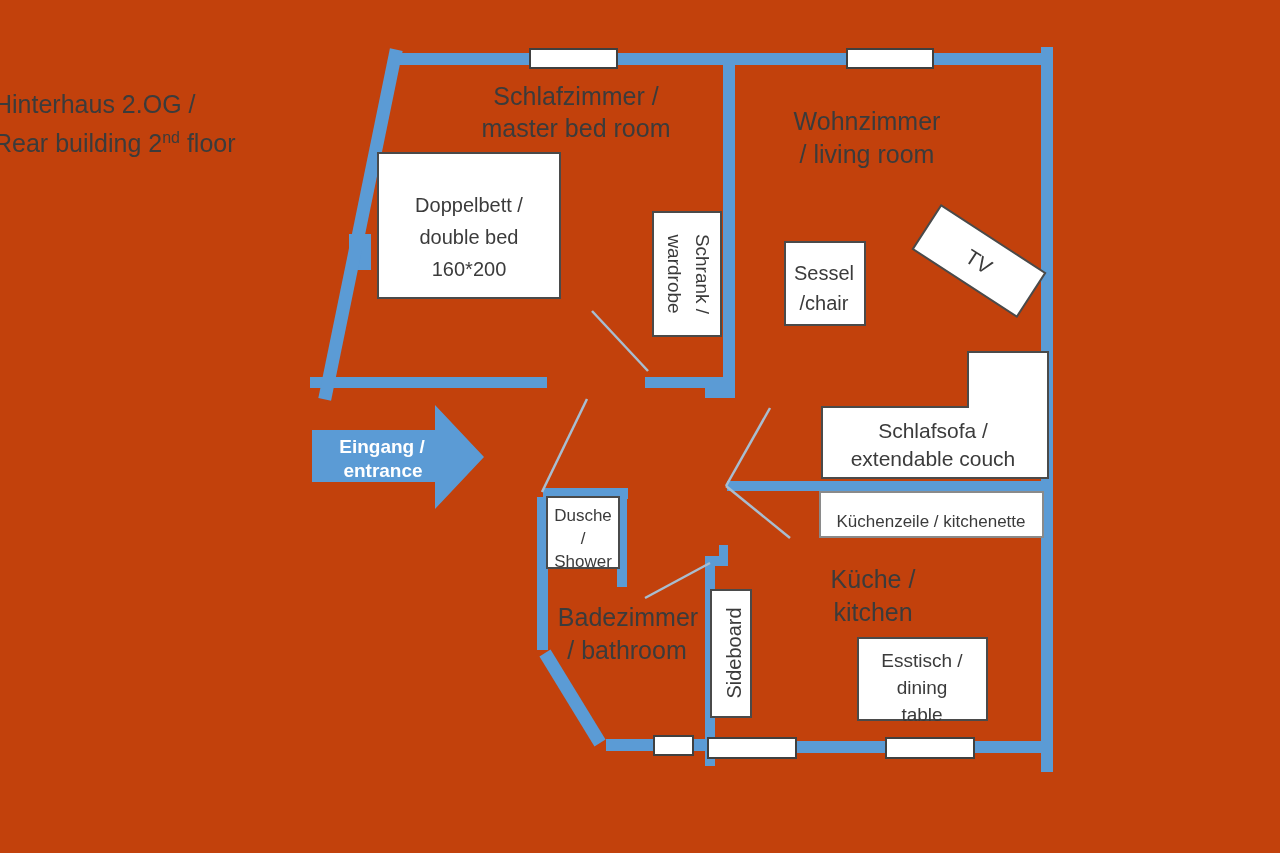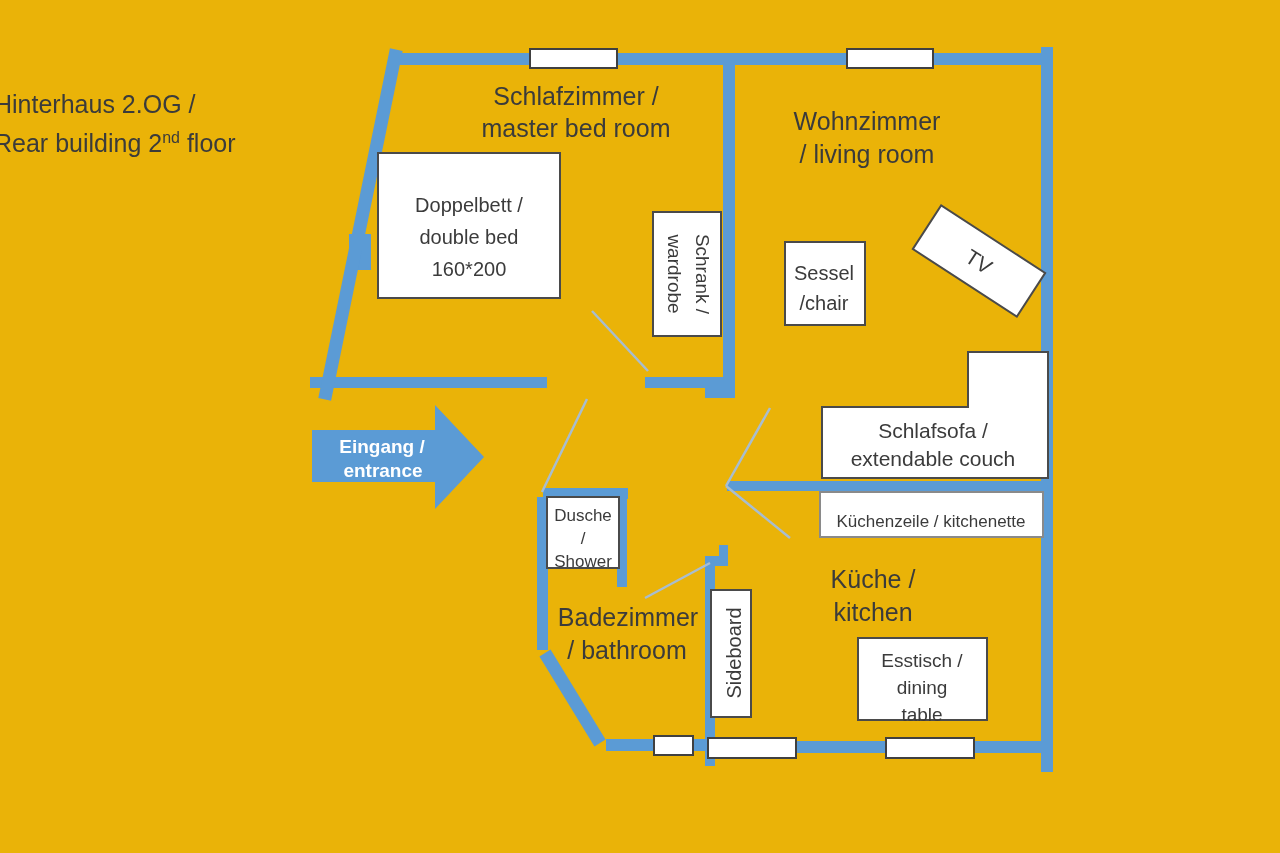--- a/index.html
+++ b/index.html
@@ -1,16 +1,16 @@
 <!DOCTYPE html>
 <html><head>
 <meta charset="utf-8">
 <style>
   html, body { margin: 0; padding: 0; background: #ffffff; }
-  .stage { position: relative; width: 1280px; height: 853px; background: #eab308; overflow: hidden; }
+  .stage { position: relative; width: 1280px; height: 853px; background: #c2410c; overflow: hidden; }
   svg text { font-family: "Liberation Sans", sans-serif; }
   .room-label { font-size: 25px; }
   .hdr { font-size: 25px; }
   .furn-label { font-size: 20px; }
   .small-label { font-size: 17px; }
   .mid-label { font-size: 19px; }
   .arrow-label { font-size: 19px; font-weight: bold; }
 </style>
 </head>
 <body>

